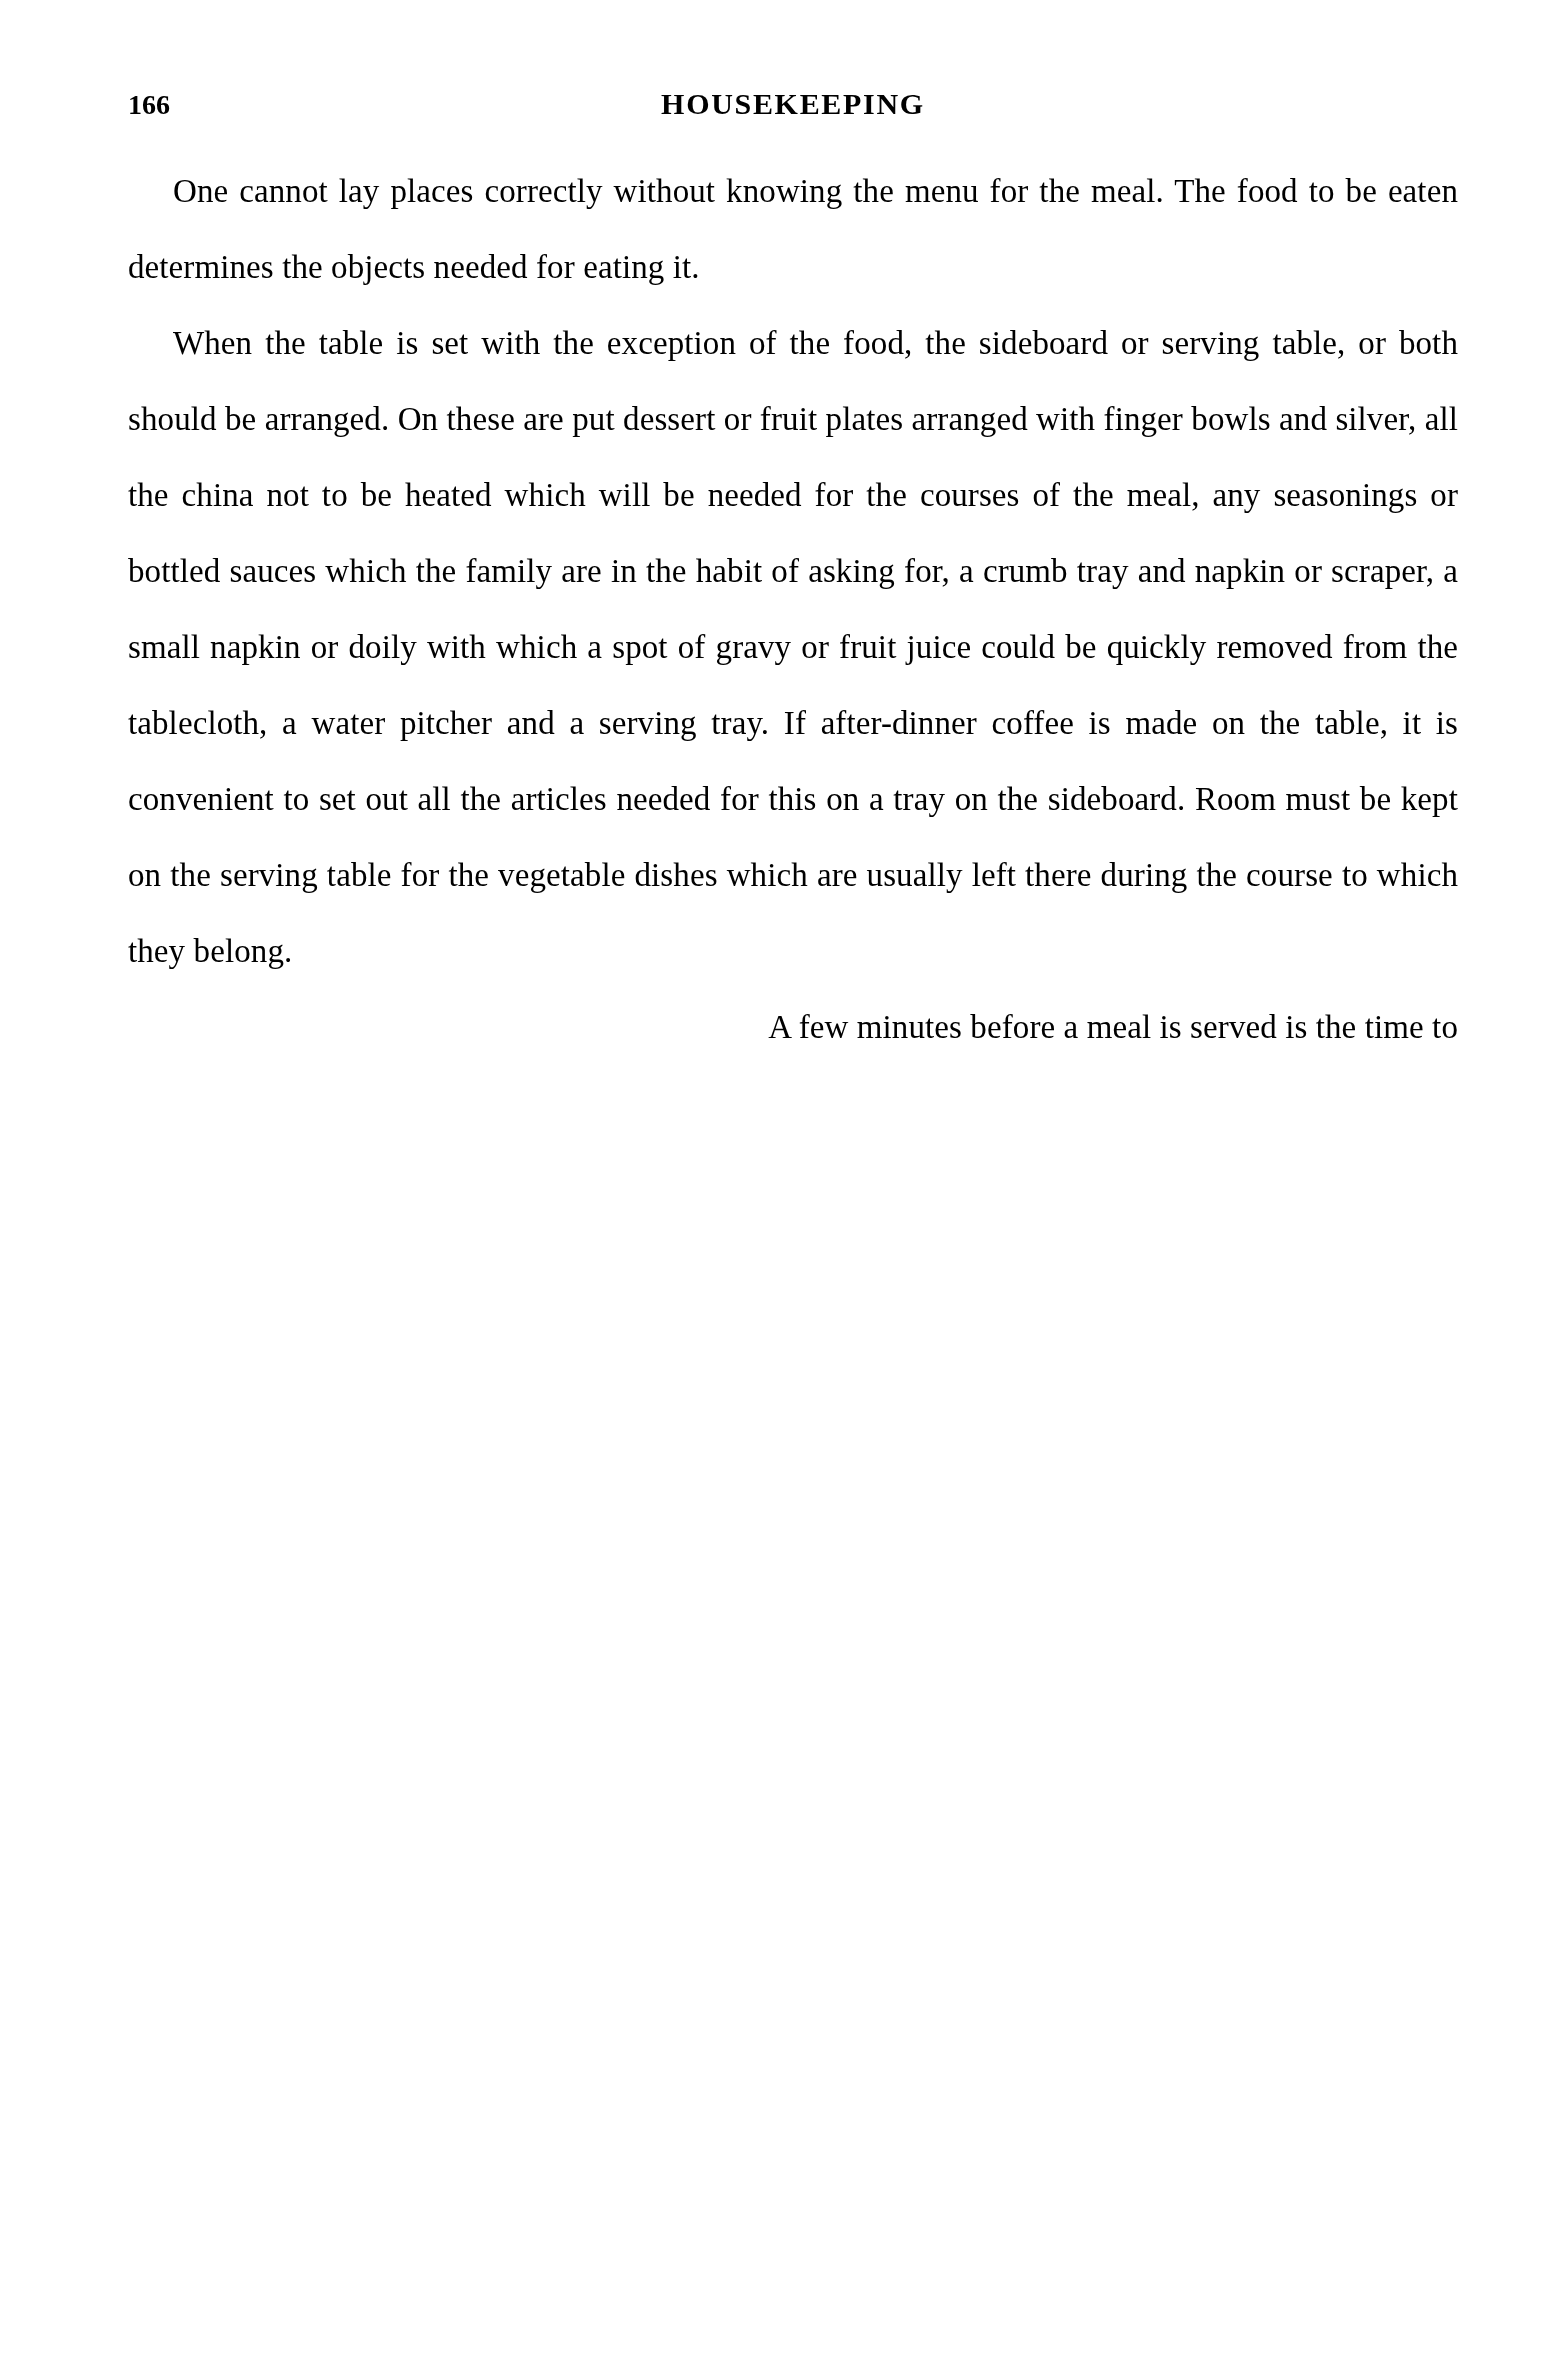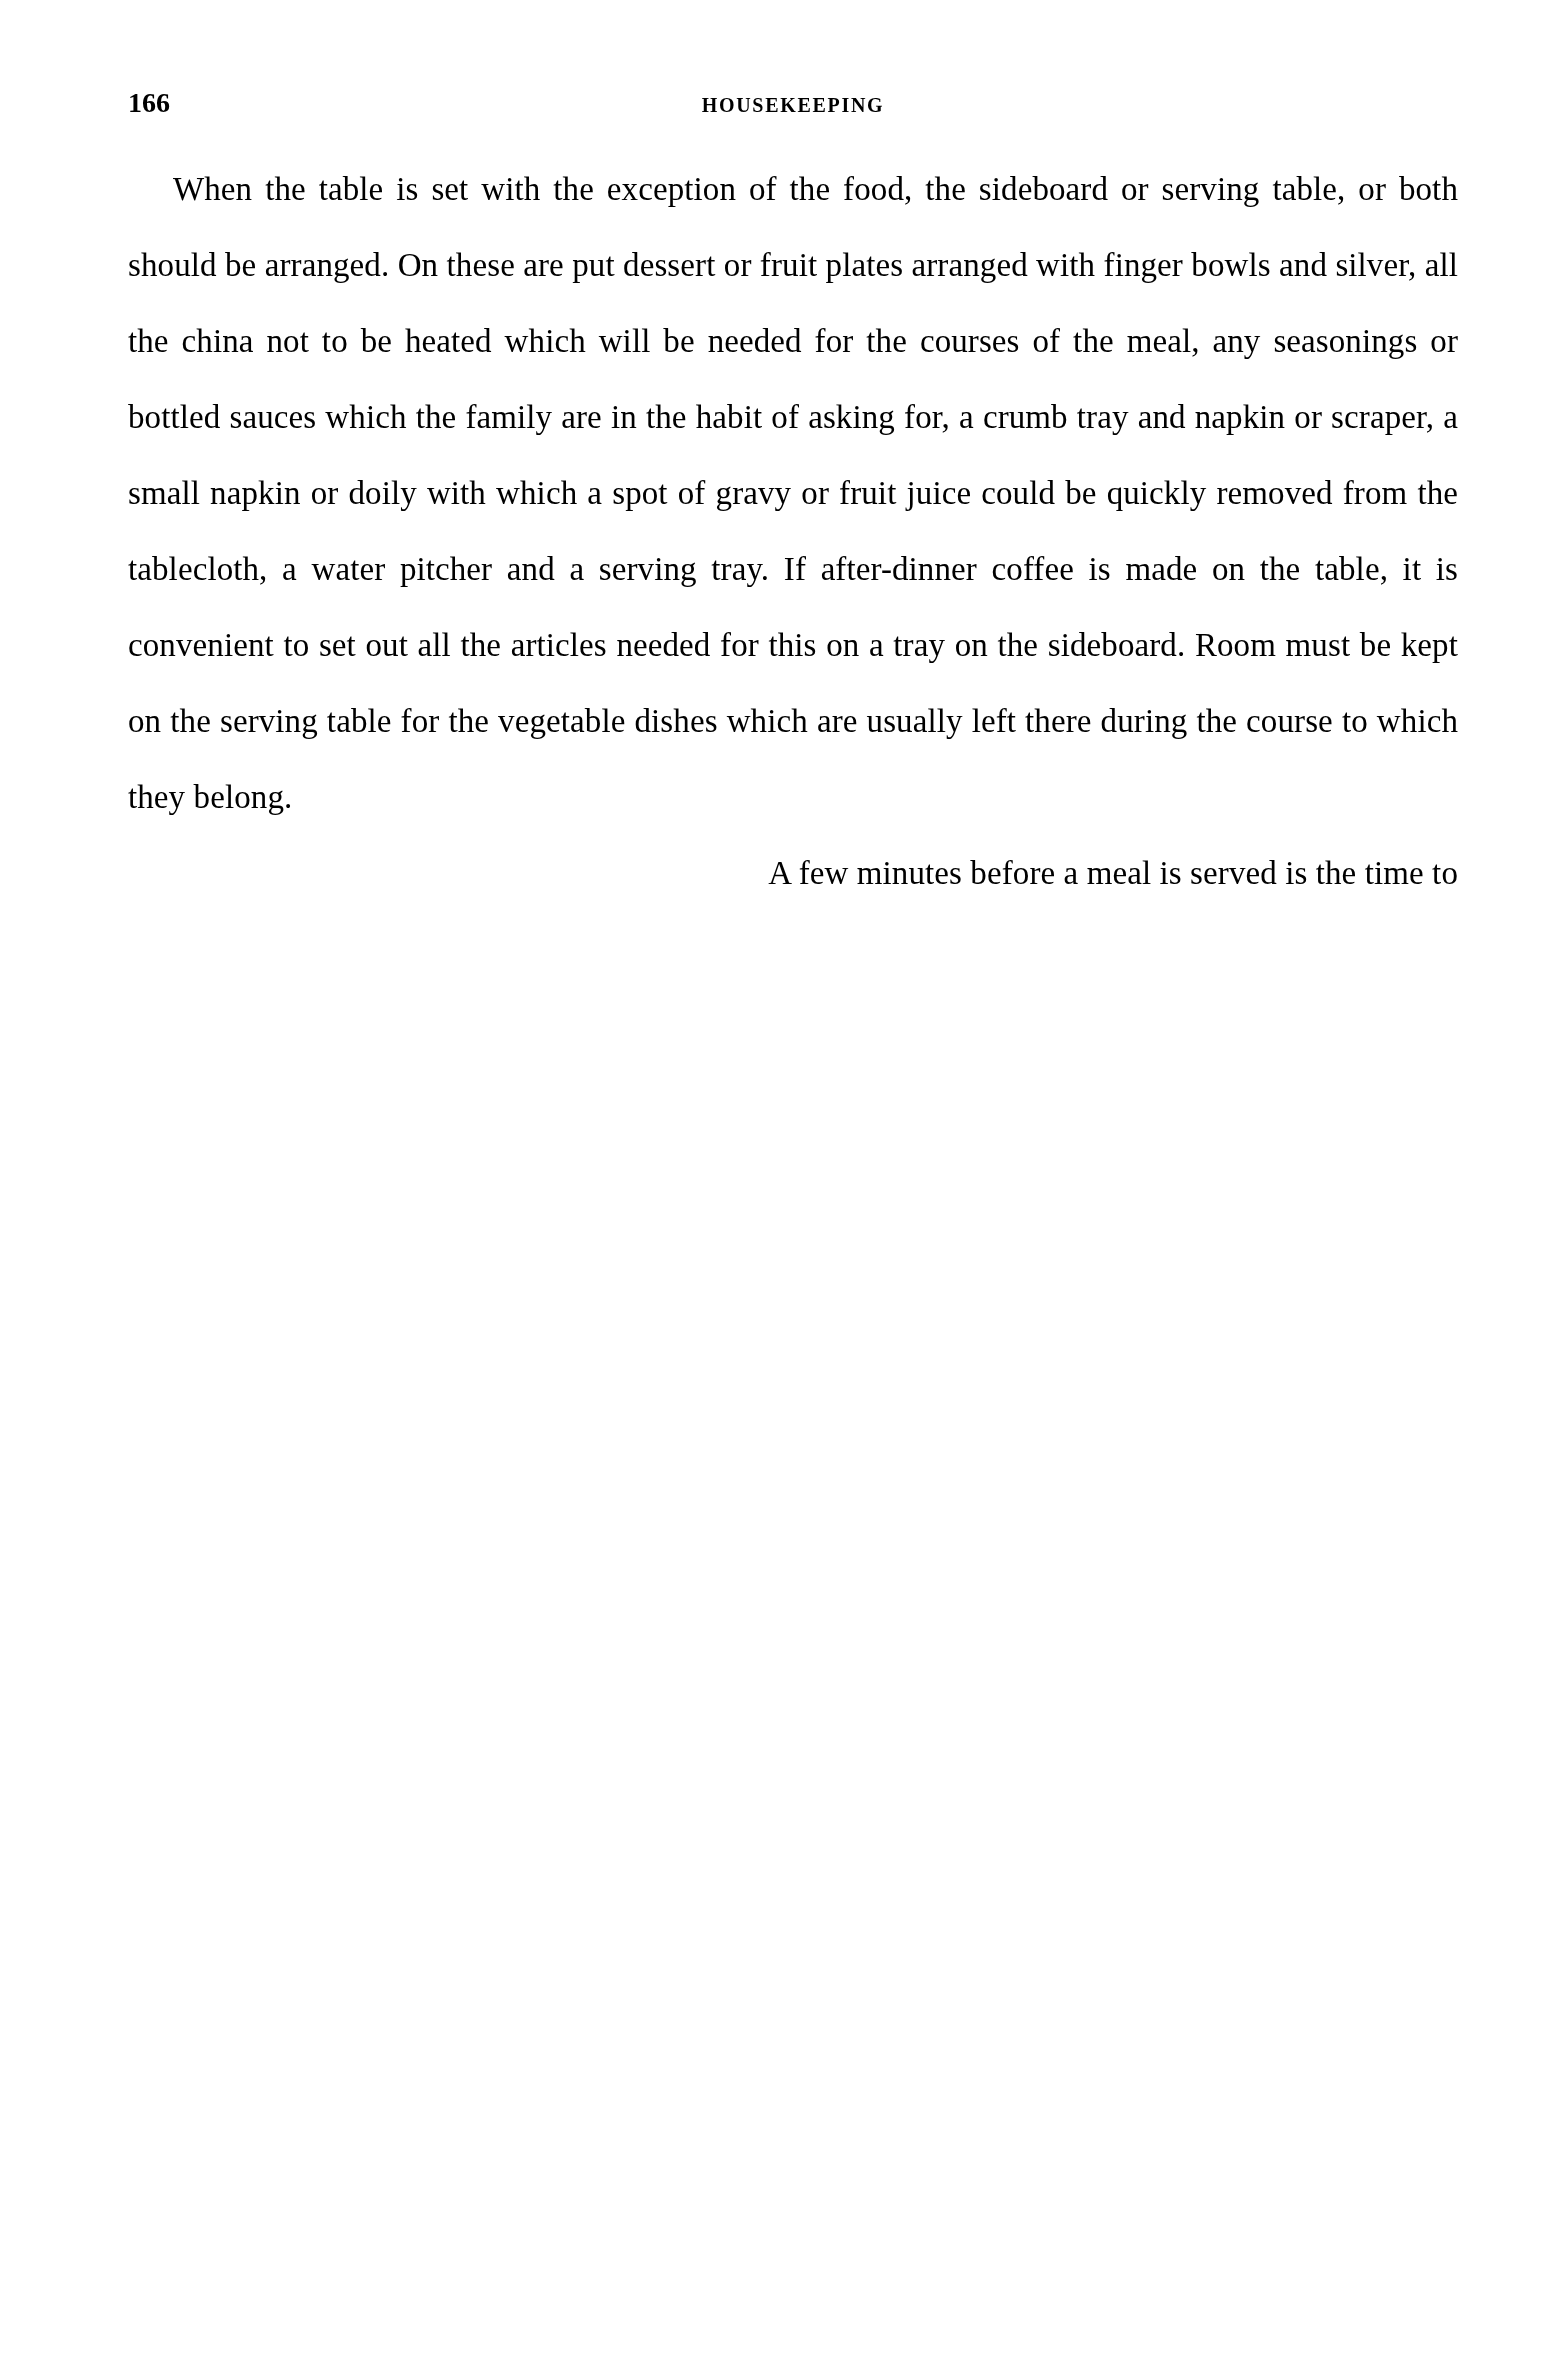--- a/index.html
+++ b/index.html
@@ -36,21 +36,21 @@
   .page-number {
     font-size: 28px;
     font-weight: bold;
     letter-spacing: 0px;
     width: 174px;
     text-align: left;
   }
   .running-head {
     flex: 1;
     text-align: center;
-    font-size: 20px;
+    font-size: 30px;
     font-weight: bold;
     letter-spacing: 1.7px;
     margin-right: 174px;
   }
   .body-text p {
     margin: 0;
     font-size: 33px;
     line-height: 76px;
     text-align: justify;
     text-justify: inter-word;
@@ -68,19 +68,20 @@
 
 <div class="page">
   <div class="content">
 
     <div class="header-row">
       <div class="page-number">166</div>
       <div class="running-head">HOUSEKEEPING</div>
     </div>
 
     <div class="body-text">
+      <p class="indent">One cannot lay places correctly without knowing the menu for the meal.   The food to be eaten determines the objects needed for eating it.</p>
       <p class="indent">When the table is set with the exception of the food, the sideboard or serving table, or both should be arranged.  On these are put dessert or fruit plates arranged with finger bowls and silver, all the china not to be heated which will be needed for the courses of the meal, any seasonings or bottled sauces which the family are in the habit of asking for, a crumb tray and napkin or scraper, a small napkin or doily with which a spot of gravy or fruit juice could be quickly removed from the tablecloth, a water pitcher and a serving tray.   If after-dinner coffee is made on the table, it is convenient to set out all the articles needed for this on a tray on the sideboard.  Room must be kept on the serving table for the vegetable dishes which are usually left there during the course to which they belong.</p>
       <p class="indent last-line">A few minutes before a meal is served is the time to</p>
     </div>
 
   </div>
 </div>
 
 
 </body></html>

